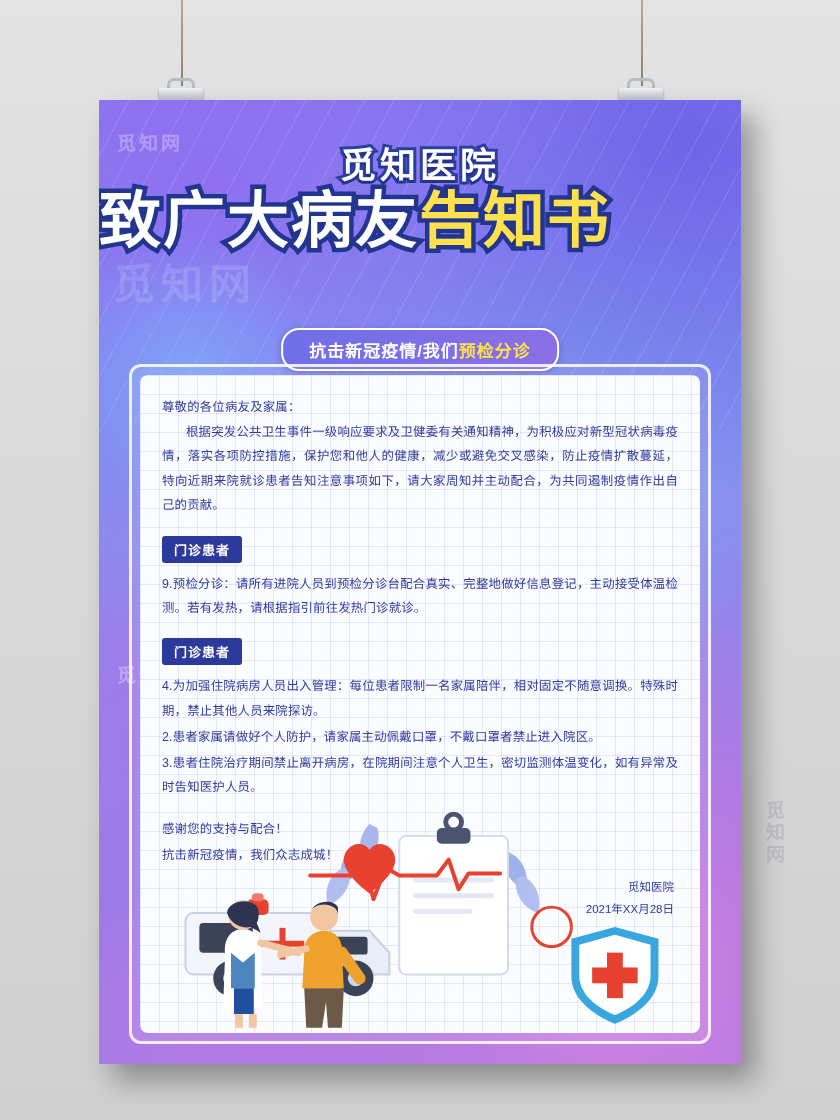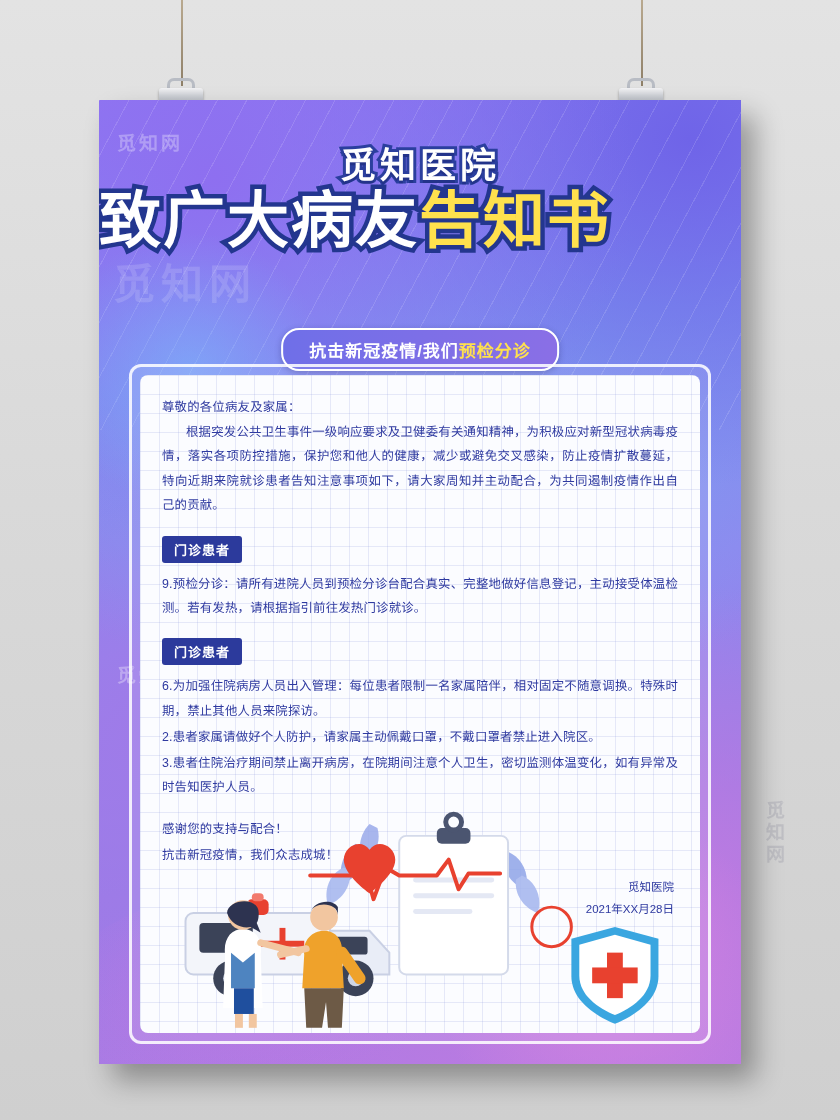--- a/index.html
+++ b/index.html
@@ -229,21 +229,21 @@
       <div class="card">
         <div class="card-inner">
 
           <p class="p">尊敬的各位病友及家属：</p>
           <p class="p indent">根据突发公共卫生事件一级响应要求及卫健委有关通知精神，为积极应对新型冠状病毒疫情，落实各项防控措施，保护您和他人的健康，减少或避免交叉感染，防止疫情扩散蔓延，特向近期来院就诊患者告知注意事项如下，请大家周知并主动配合，为共同遏制疫情作出自己的贡献。</p>
 
           <div class="section-tag">门诊患者</div>
           <p class="p">9.预检分诊：请所有进院人员到预检分诊台配合真实、完整地做好信息登记，主动接受体温检测。若有发热，请根据指引前往发热门诊就诊。</p>
 
           <div class="section-tag">门诊患者</div>
-          <p class="p">6.为加强住院病房人员出入管理：每位患者限制一名家属陪伴，相对固定不随意调换。特殊时期，禁止其他人员来院探访。</p>
+          <p class="p">4.为加强住院病房人员出入管理：每位患者限制一名家属陪伴，相对固定不随意调换。特殊时期，禁止其他人员来院探访。</p>
           <p class="p">2.患者家属请做好个人防护，请家属主动佩戴口罩，不戴口罩者禁止进入院区。</p>
           <p class="p">3.患者住院治疗期间禁止离开病房，在院期间注意个人卫生，密切监测体温变化，如有异常及时告知医护人员。</p>
 
           <p class="p closing">感谢您的支持与配合！</p>
           <p class="p">抗击新冠疫情，我们众志成城！</p>
         </div>
 
         <div class="sign">
           <div>觅知医院</div>
           <div>2021年XX月28日</div>

